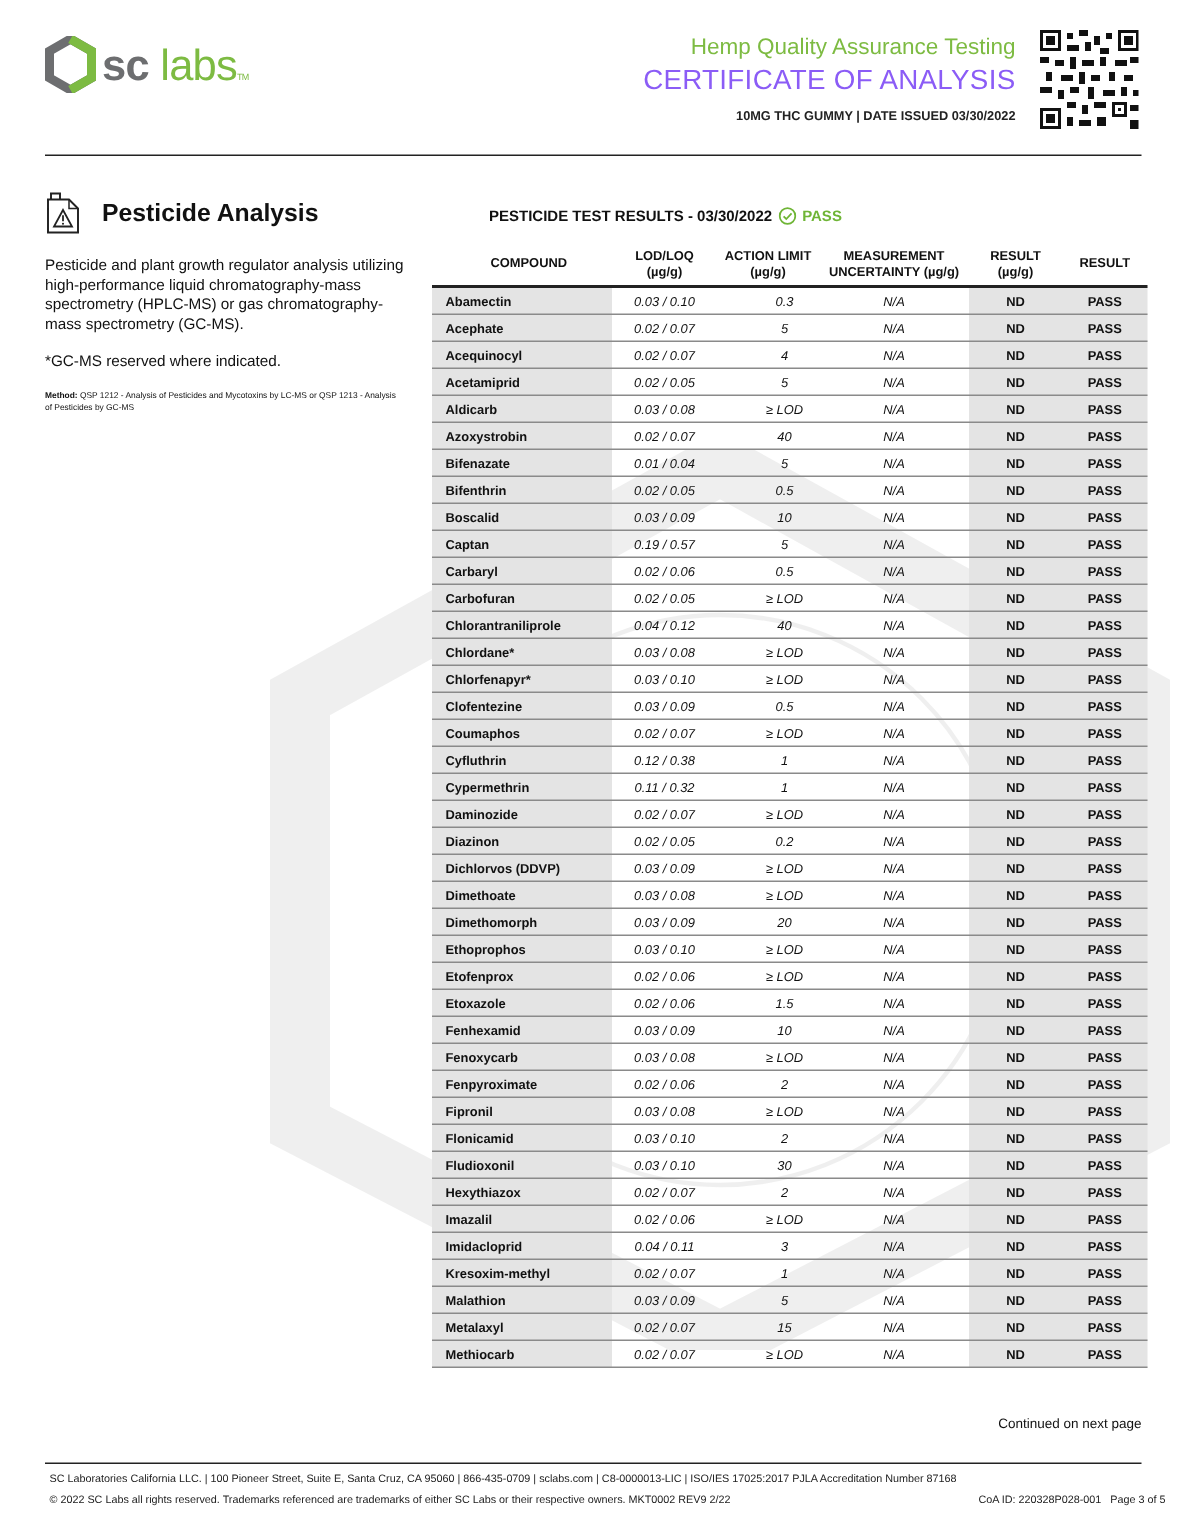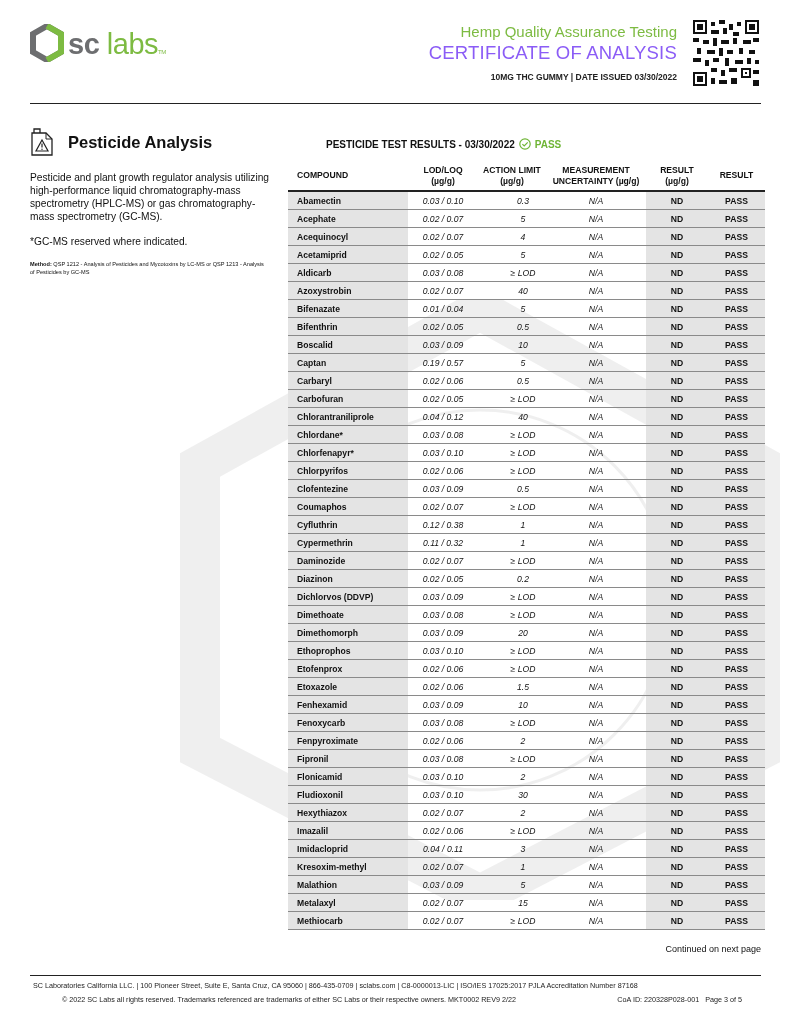--- a/index.html
+++ b/index.html
@@ -24,30 +24,30 @@
   #section-title { left:68px; top:133px; font-size:16.5px; font-weight:bold; }
   #desc { left:30px; top:171px; width:245px; font-size:10.2px; line-height:13px; color:#111; }
   #gcnote { left:30px; top:236px; font-size:10.2px; }
   #method { left:30px; top:260px; width:240px; font-size:5.6px; line-height:8px; }
   
   #res-heading { left:286px; top:138px; font-size:10px; font-weight:bold; display:flex; align-items:center; gap:4px;margin-left:40px; }
   #res-heading .pass { color:#6fb536; }
   
   #tbl { position:absolute; left:288px; top:161px; width:477px; border-collapse:collapse; font-size:8.6px; table-layout:fixed; }
   #tbl th { font-weight:bold; font-size:8.6px; line-height:11px; height:29px; text-align:center; vertical-align:middle; border-bottom:2px solid #222; padding:0; }
-  #tbl th.c-comp { text-align:left; padding-left:9px; }
+  #tbl th.c-comp { text-align:center; padding-left:9px; }
   #tbl td { height:17px; border-bottom:1px solid #8a8a8a; padding:0; text-align:center; }
   #tbl td.c-comp { background:#e4e4e4; text-align:left; padding-left:9px; font-weight:bold; }
   #tbl td.c-lod, #tbl td.c-al, #tbl td.c-mu { font-style:italic; }
   #tbl td.c-al { text-align:center; padding-left:22px; }
   #tbl td.c-res1, #tbl td.c-res2 { background:#e4e4e4; font-weight:bold; }
   #continued { right:30px; top:944px; font-size:9px; }
   
   #foot1 { left:33px; top:981px; font-size:7.2px; color:#222; }
-  #foot2 { left:33px; top:995px; font-size:7.2px; color:#222; width:680px; display:flex;margin-left:29px; }
+  #foot2 { left:33px; top:995px; font-size:7.2px; color:#222; width:744px; display:flex; }
   #foot2 .left { flex:1; }
   
   #watermark { left:170px; top:300px; width:620px; height:600px; opacity:0.09; pointer-events:none; }
 </style>
 </head>
 <body>
 
 <div id="watermark" class="abs">
   <svg width="620" height="600" viewBox="0 0 620 600">
     <path d="M310 10 L590 165 L590 450 L310 595 L30 450 L30 165 Z" fill="none" stroke="#555" stroke-width="40"></path>
@@ -286,28 +286,20 @@
       </tr>
       <tr>
         <td class="c-comp">Chlorfenapyr*</td>
         <td class="c-lod">0.03 / 0.10</td>
         <td class="c-al">≥ LOD</td>
         <td class="c-mu">N/A</td>
         <td class="c-res1">ND</td>
         <td class="c-res2">PASS</td>
       </tr>
       <tr>
-        <td class="c-comp">Chlorpyrifos</td>
-        <td class="c-lod">0.02 / 0.06</td>
-        <td class="c-al">≥ LOD</td>
-        <td class="c-mu">N/A</td>
-        <td class="c-res1">ND</td>
-        <td class="c-res2">PASS</td>
-      </tr>
-      <tr>
         <td class="c-comp">Clofentezine</td>
         <td class="c-lod">0.03 / 0.09</td>
         <td class="c-al">0.5</td>
         <td class="c-mu">N/A</td>
         <td class="c-res1">ND</td>
         <td class="c-res2">PASS</td>
       </tr>
       <tr>
         <td class="c-comp">Coumaphos</td>
         <td class="c-lod">0.02 / 0.07</td>

